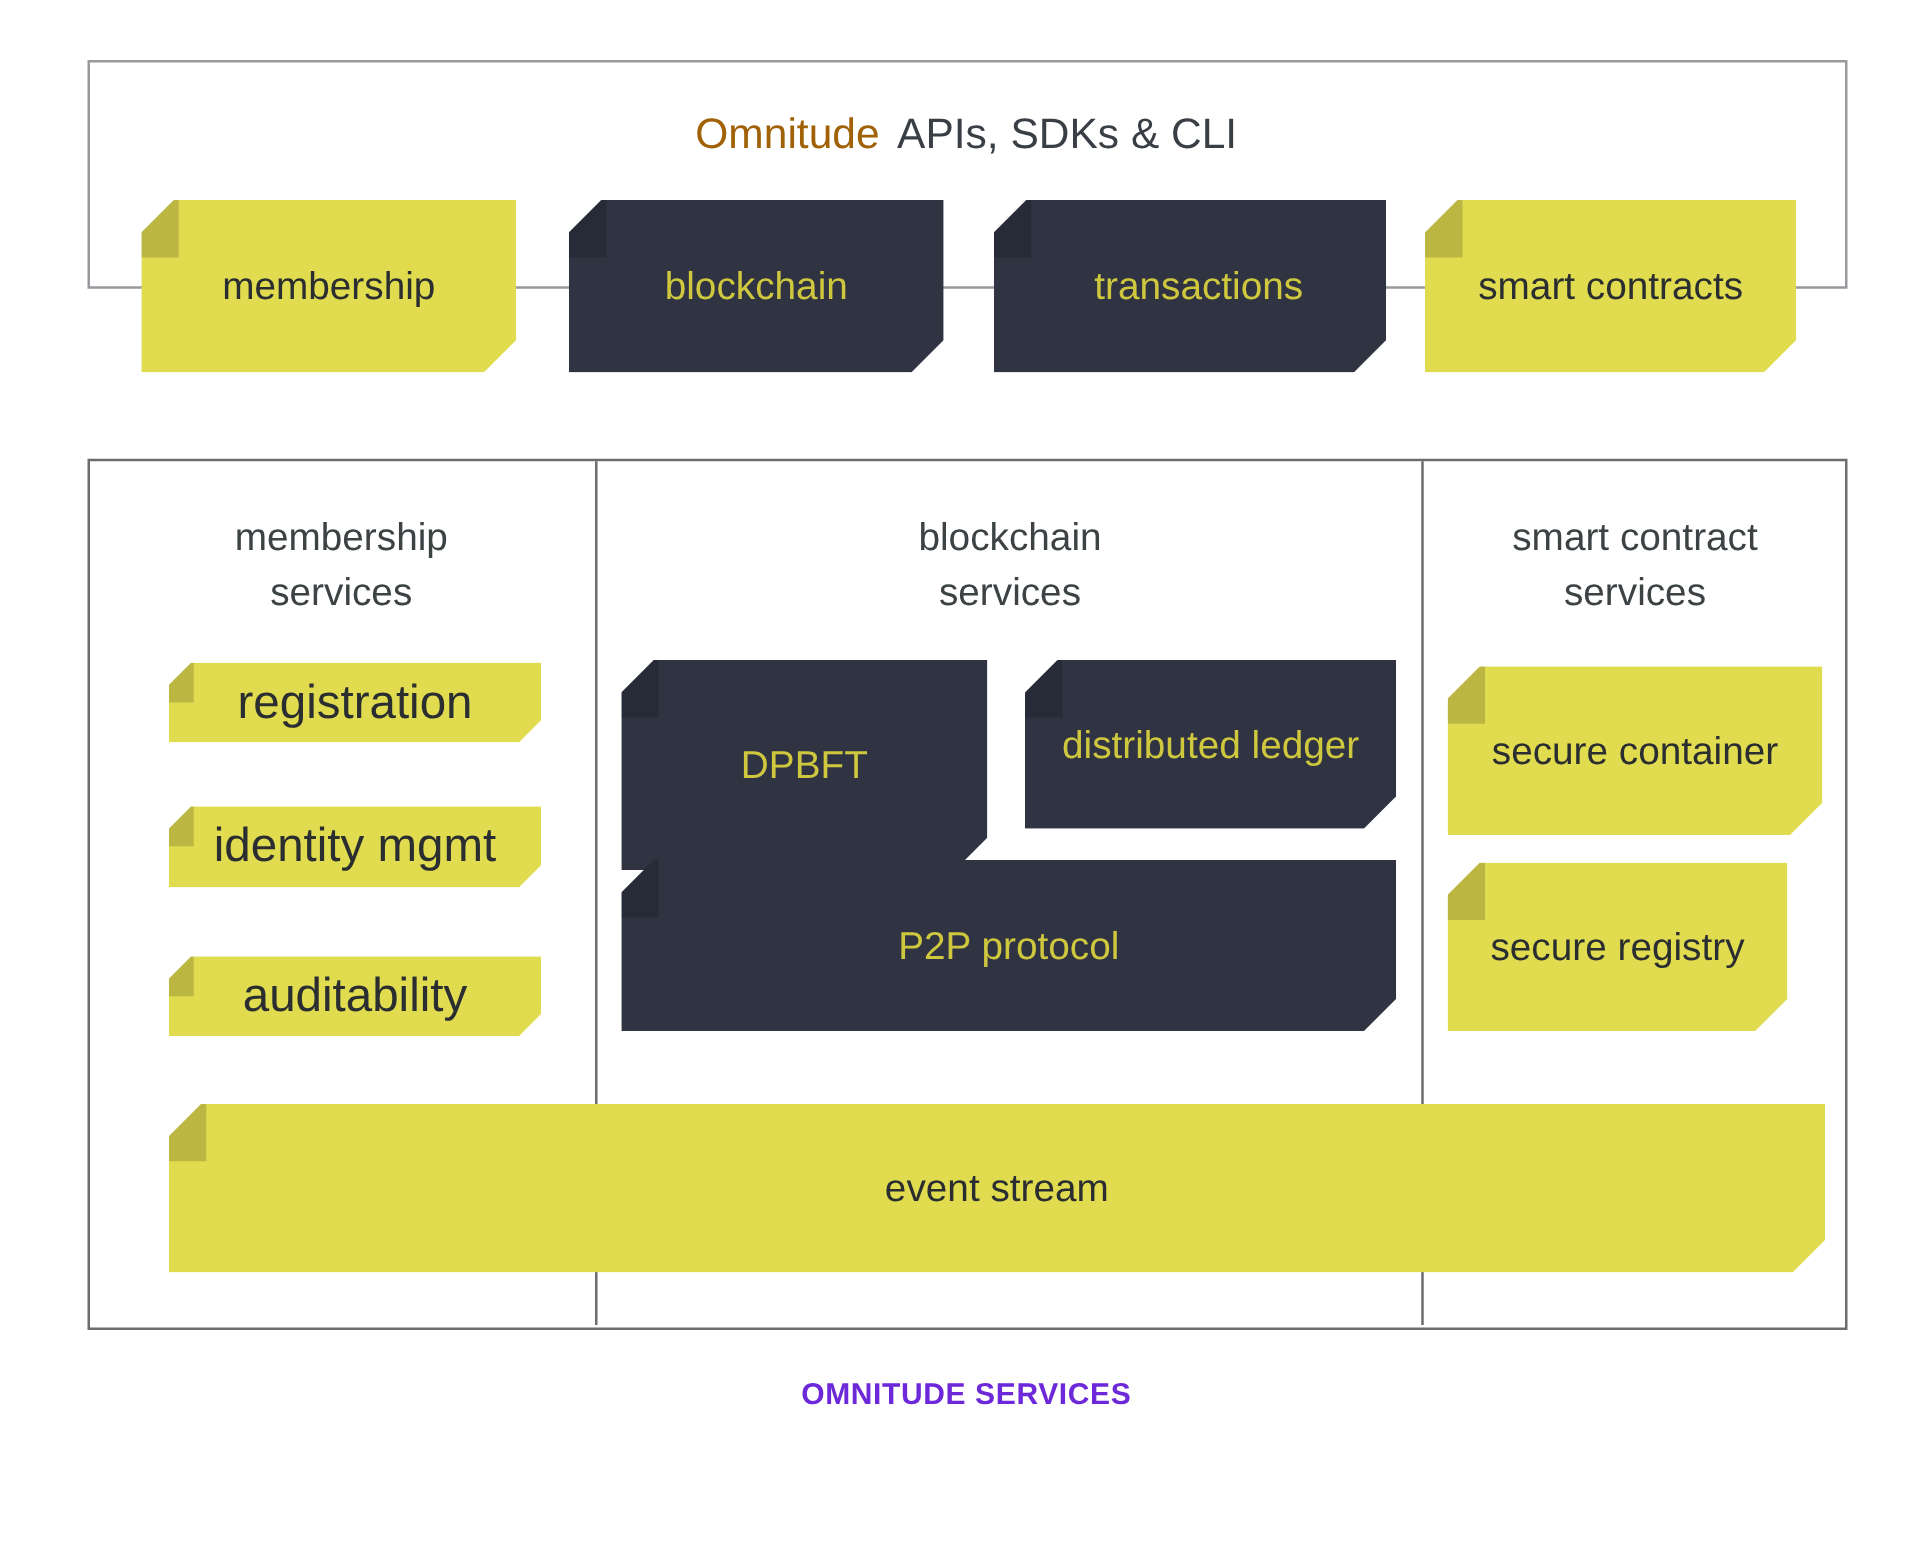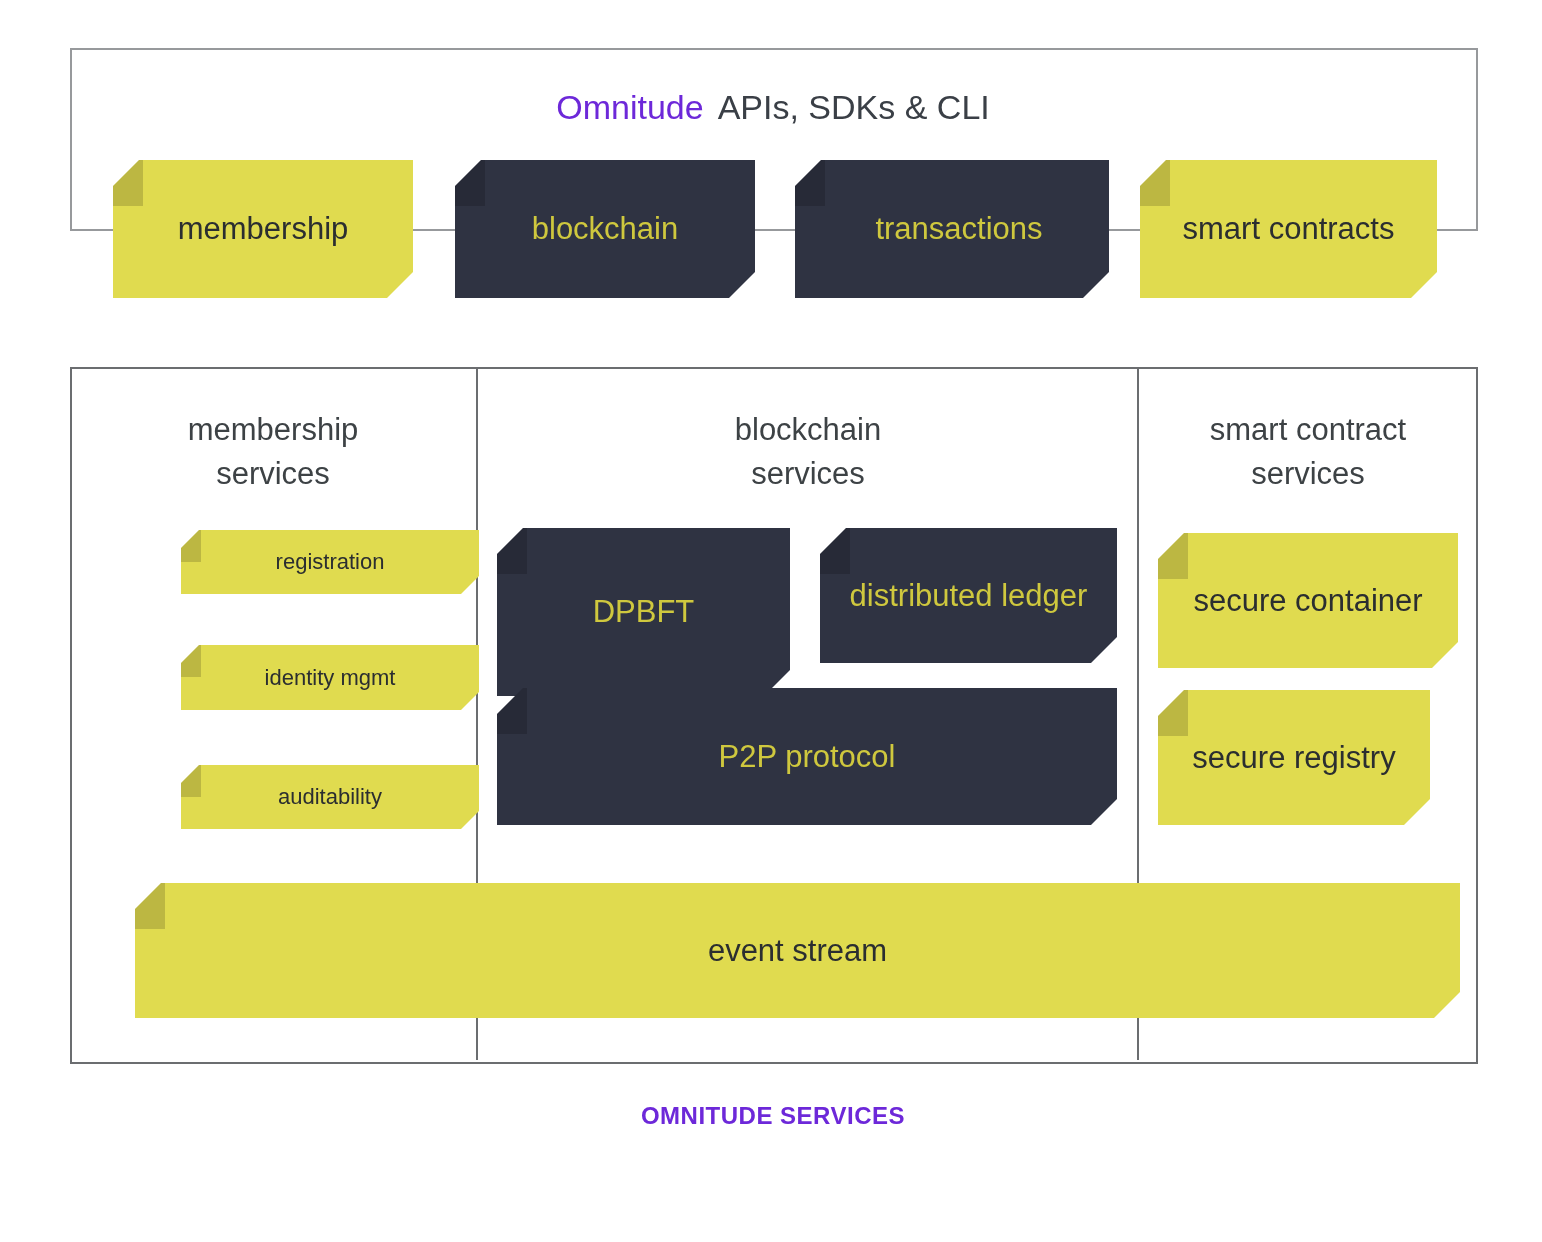--- a/index.html
+++ b/index.html
@@ -17,42 +17,42 @@
     border:2px solid #6b6d70;background:#ffffff;
   }
   .divider{
     position:absolute;top:369px;width:2px;height:691px;background:#6b6d70;
   }
   
   .title{
     position:absolute;left:70px;top:88px;width:1406px;text-align:center;
     font-size:34px;color:#3a3f46;
   }
-  .title .brand{color:#6d28d9;margin-right:14px;}
+  .title .brand{color:#a16207;margin-right:14px;}
   .col-header{
     position:absolute;text-align:center;font-size:31px;line-height:1.42;
     color:#3d4245;white-space:pre-line;
   }
   .footer-label{
     position:absolute;left:70px;top:1102px;width:1406px;text-align:center;
     font-size:24px;font-weight:bold;letter-spacing:0.5px;color:#6d28d9;
   }
   
   .chip{
     position:absolute;display:flex;align-items:center;justify-content:center;
     font-size:31px;text-align:center;
   }
   .chip.yellow{background:#e0db4f;color:#2b2e30;}
   .chip.dark{background:#2f3342;color:#cfc83e;}
   .cut-lg{clip-path:polygon(26px 0,100% 0,100% calc(100% - 26px),calc(100% - 26px) 100%,0 100%,0 26px);}
   .cut-sm{clip-path:polygon(18px 0,100% 0,100% calc(100% - 18px),calc(100% - 18px) 100%,0 100%,0 18px);}
   .chip::before{content:"";position:absolute;left:0;top:0;background:rgba(0,0,0,0.16);}
   .cut-lg::before{width:30px;height:46px;}
   .cut-sm::before{width:20px;height:32px;}
-  .chip.small{font-size:22px;margin-left:46px;}
+  .chip.small{font-size:38px;}
 </style>
 </head>
 <body>
 
 <div class="canvas">
 
   <div class="api-panel"></div>
   <div class="title">
     <span class="brand">Omnitude</span><span>APIs, SDKs &amp; CLI</span>
   </div>

